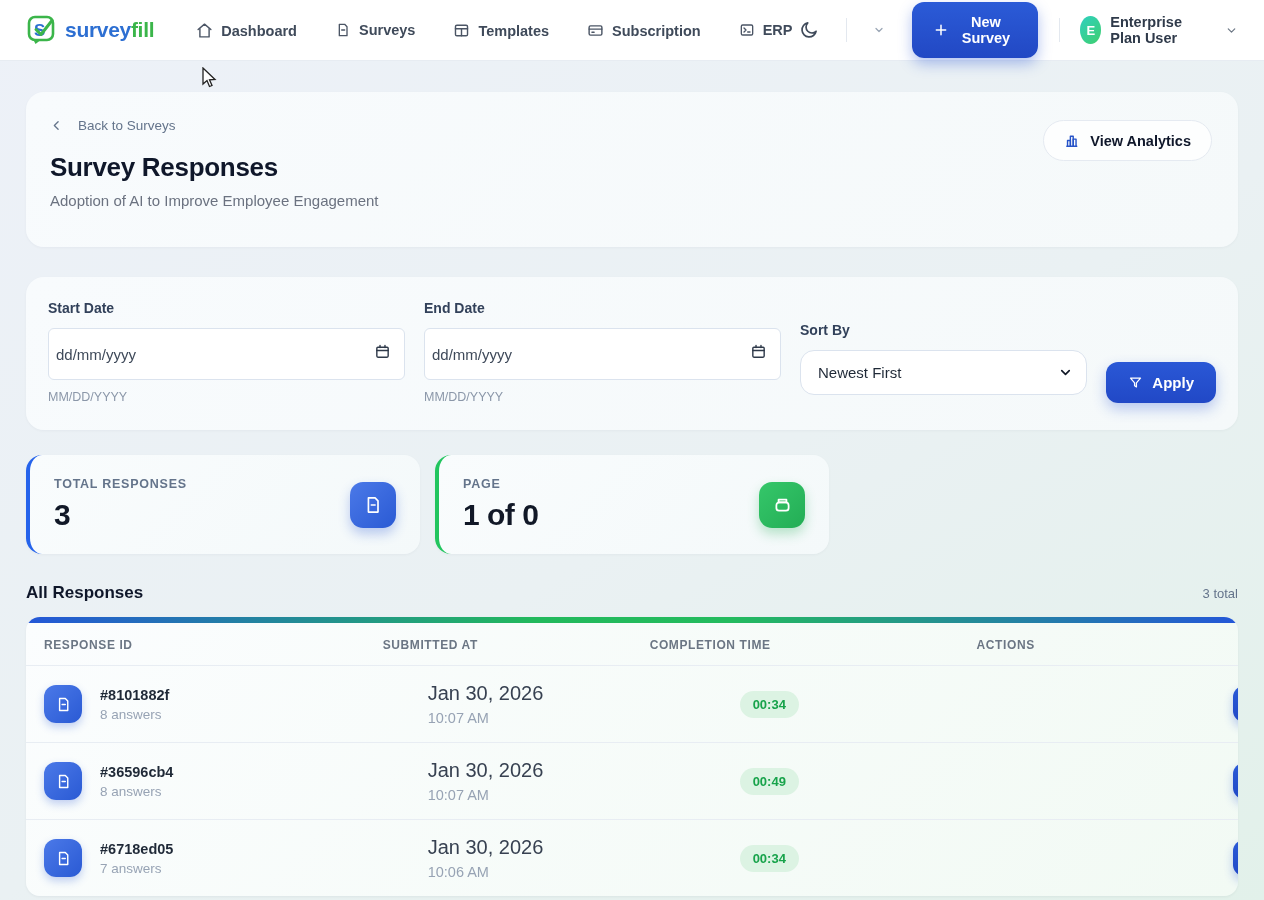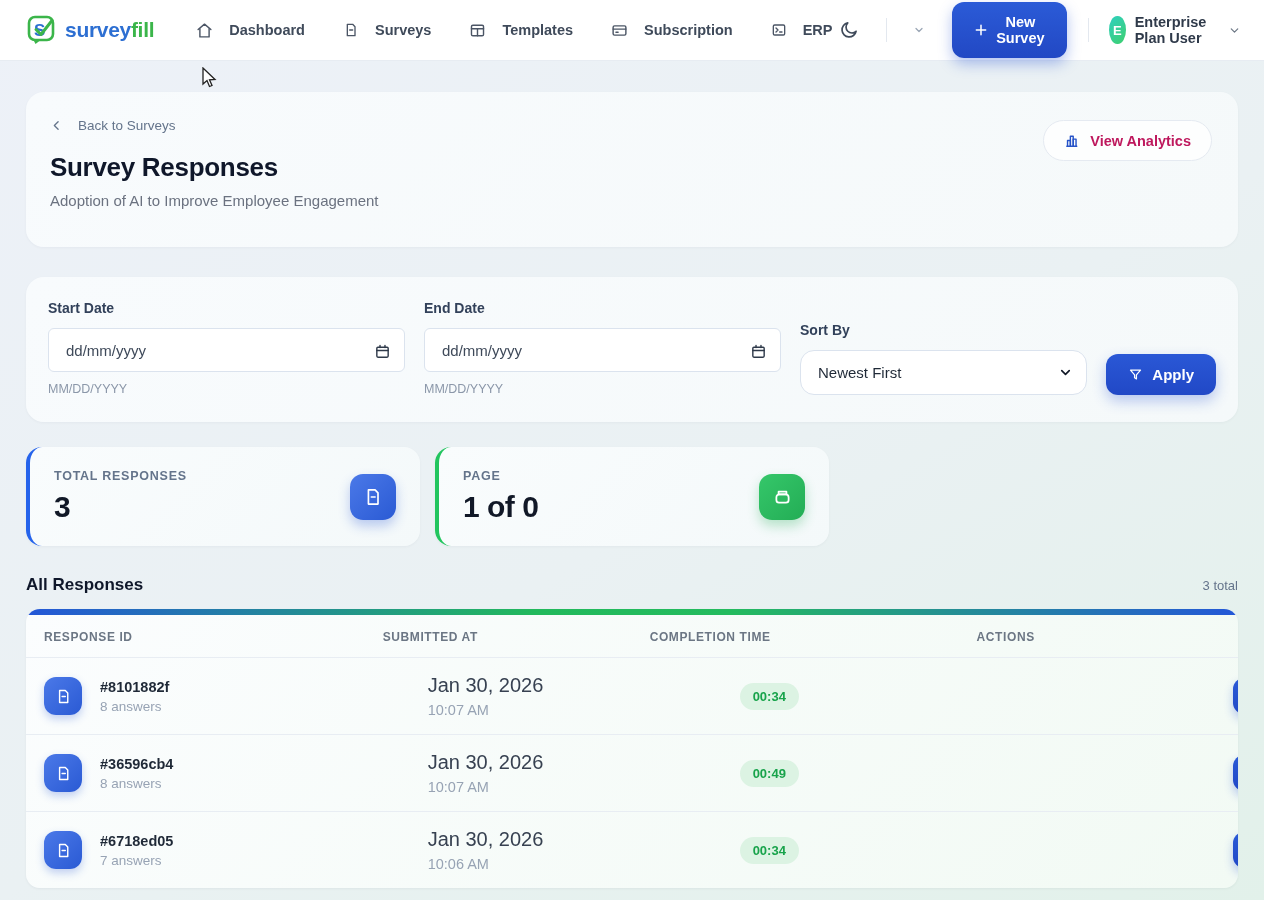--- a/index.html
+++ b/index.html
@@ -15,21 +15,21 @@
   
   .navbar {
     height:61px; background:#ffffff; border-bottom:1px solid #e7ecf2;
     display:flex; align-items:center; padding:0 26px;
   }
   .logo { display:flex; align-items:center; gap:7px; cursor:pointer; }
   .logo-text { font-size:21px; font-weight:800; letter-spacing:-0.3px; }
   .logo-text .p1 { color:#2d6fd2; }
   .logo-text .p2 { color:#3bb54a; }
   .nav-links { display:flex; align-items:center; gap:38px; margin-left:42px; }
-  .nav-item { display:flex; align-items:center; gap:16px; font-size:14.5px; font-weight:600; color:#3f4a5a; cursor:pointer; }
+  .nav-item { display:flex; align-items:flex-end; gap:8px; font-size:14.5px; font-weight:600; color:#3f4a5a; cursor:pointer; }
   .nav-item svg { stroke:#4b5565; }
   .nav-right { margin-left:auto; display:flex; align-items:center; gap:21px; }
   .icon-btn { background:none; border:none; cursor:pointer; padding:6px; display:flex; align-items:center; }
   .vdivider { width:1px; height:24px; background:#e3e8ef; }
   .btn-new-survey {
     display:flex; align-items:center; gap:8px; background:linear-gradient(180deg,#2b5bd7,#2248c4);
     color:#fff; font-size:14.5px; font-weight:700; border:none; border-radius:12px;
     padding:12px 22px; cursor:pointer; box-shadow:0 6px 14px rgba(38,83,212,.35);
     font-family:"Liberation Sans", sans-serif;
   }
@@ -47,32 +47,32 @@
     border-radius:18px; box-shadow:0 1px 3px rgba(15,23,42,.04);
   }
 
   .header-card { margin-top:31px; padding:26px 32px 38px 24px; position:relative; }
   .back-link { display:flex; align-items:center; gap:15px; font-size:13.5px; color:#64748b; cursor:pointer; width:max-content; }
   .page-title { font-size:26px; font-weight:800; color:#0f172a; margin-top:19px; letter-spacing:-0.3px; }
   .page-subtitle { font-size:15px; color:#6b7280; margin-top:9px; }
   .btn-analytics {
     position:absolute; top:28px; right:26px;
     display:flex; align-items:center; gap:9px; background:#fdfefe; border:1px solid #e5eaf1;
-    color:#be185d; font-size:14.5px; font-weight:700; border-radius:999px; padding:11px 20px; cursor:pointer;
+    color:#0f172a; font-size:14.5px; font-weight:700; border-radius:999px; padding:11px 20px; cursor:pointer;
     font-family:"Liberation Sans", sans-serif;
   }
 
   
   .filter-card { margin-top:30px; padding:23px 22px 26px 22px; display:flex; gap:19px; }
   .field-label { font-size:14px; font-weight:700; color:#32415a; margin-bottom:12px; }
   .date-group { width:357px; }
   .input-wrap { position:relative; }
   .date-input {
-    width:100%; height:44px; border:1px solid #dbe3ee; border-radius:6px; background:#fff;
-    padding:0 42px 0 17px; font-size:15px; color:#334155; font-family:"Liberation Sans", sans-serif;
+    width:100%; height:52px; border:1px solid #dbe3ee; border-radius:6px; background:#fff;
+    padding:0 42px 0 7px; font-size:15px; color:#334155; font-family:"Liberation Sans", sans-serif;
   }
   .date-input::placeholder { color:#3f4a5a; opacity:1; }
   .cal-icon { position:absolute; right:14px; top:15px; }
   .field-hint { font-size:12.5px; color:#8b97a9; margin-top:10px; }
   .sort-group { flex:1; margin-top:22px; display:flex; flex-direction:column; }
   .select-wrap { position:relative; }
   .sort-select {
     width:100%; height:45px; border:1px solid #dbe3ee; border-radius:14px; background:#fff;
     padding:0 40px 0 17px; font-size:15px; color:#1f2937; appearance:none; -webkit-appearance:none;
     font-family:"Liberation Sans", sans-serif; cursor:pointer;

